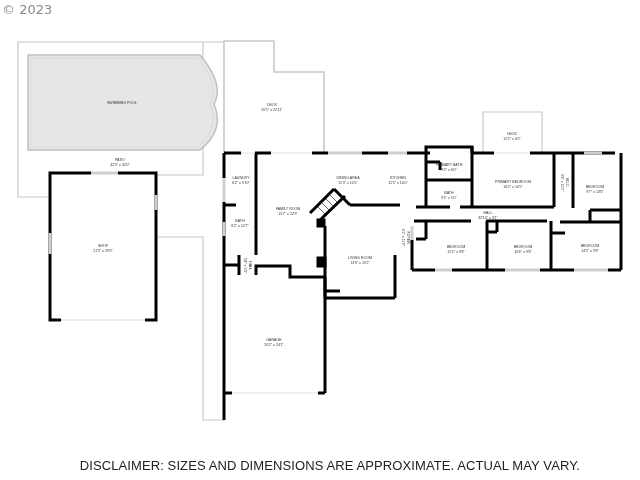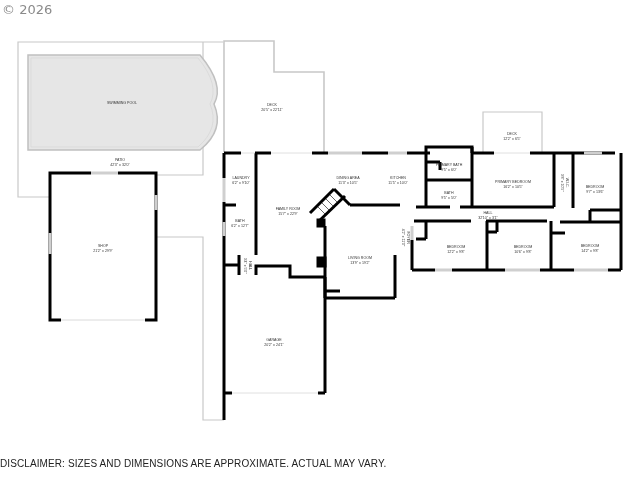--- a/index.html
+++ b/index.html
@@ -1,26 +1,26 @@
 <!DOCTYPE html>
 <html><head>
 <meta charset="utf-8">
 <style>
   html, body { margin:0; padding:0; background:#ffffff; }
   body { width:640px; height:480px; position:relative; overflow:hidden; font-family:"Liberation Sans", sans-serif; }
   .copyright { position:absolute; left:2px; top:2px; font-size:13px; color:#8a8a8a; font-family:"DejaVu Sans", sans-serif; }
   .plan { position:absolute; left:0; top:0; width:640px; height:480px; }
   .lbl { position:absolute; text-align:center; color:#333; font-size:3.6px; line-height:4.6px; white-space:nowrap; transform:translateX(-50%); }
   .lbl.vert { transform:translateX(-50%) rotate(90deg); }
-  .disclaimer { position:absolute; left:0; width:580px; top:458px; text-align:left; font-size:10px; color:#222; letter-spacing:0.1px; }
+  .disclaimer { position:absolute; left:0; width:580px; top:458px; text-align:right; font-size:13px; color:#222; letter-spacing:0.1px; }
 </style>
 </head>
 <body>
 
-<div class="copyright">© 2026</div>
+<div class="copyright">© 2023</div>
 
 <svg class="plan" viewBox="0 0 640 480" xmlns="http://www.w3.org/2000/svg">
 
   <g fill="none" stroke="#c8c8c8" stroke-width="1.2">
     <polyline points="50,197 18,197 18,42 223,42"></polyline>
     <polyline points="156,175 203,175 203,42"></polyline>
     <polyline points="156,237 203,237 203,420 224,420"></polyline>
   </g>
   <g fill="none" stroke="#c8c8c8" stroke-width="1.6">
     <polyline points="224,152 224,41 274,41 274,72 324,72 324,152"></polyline>

